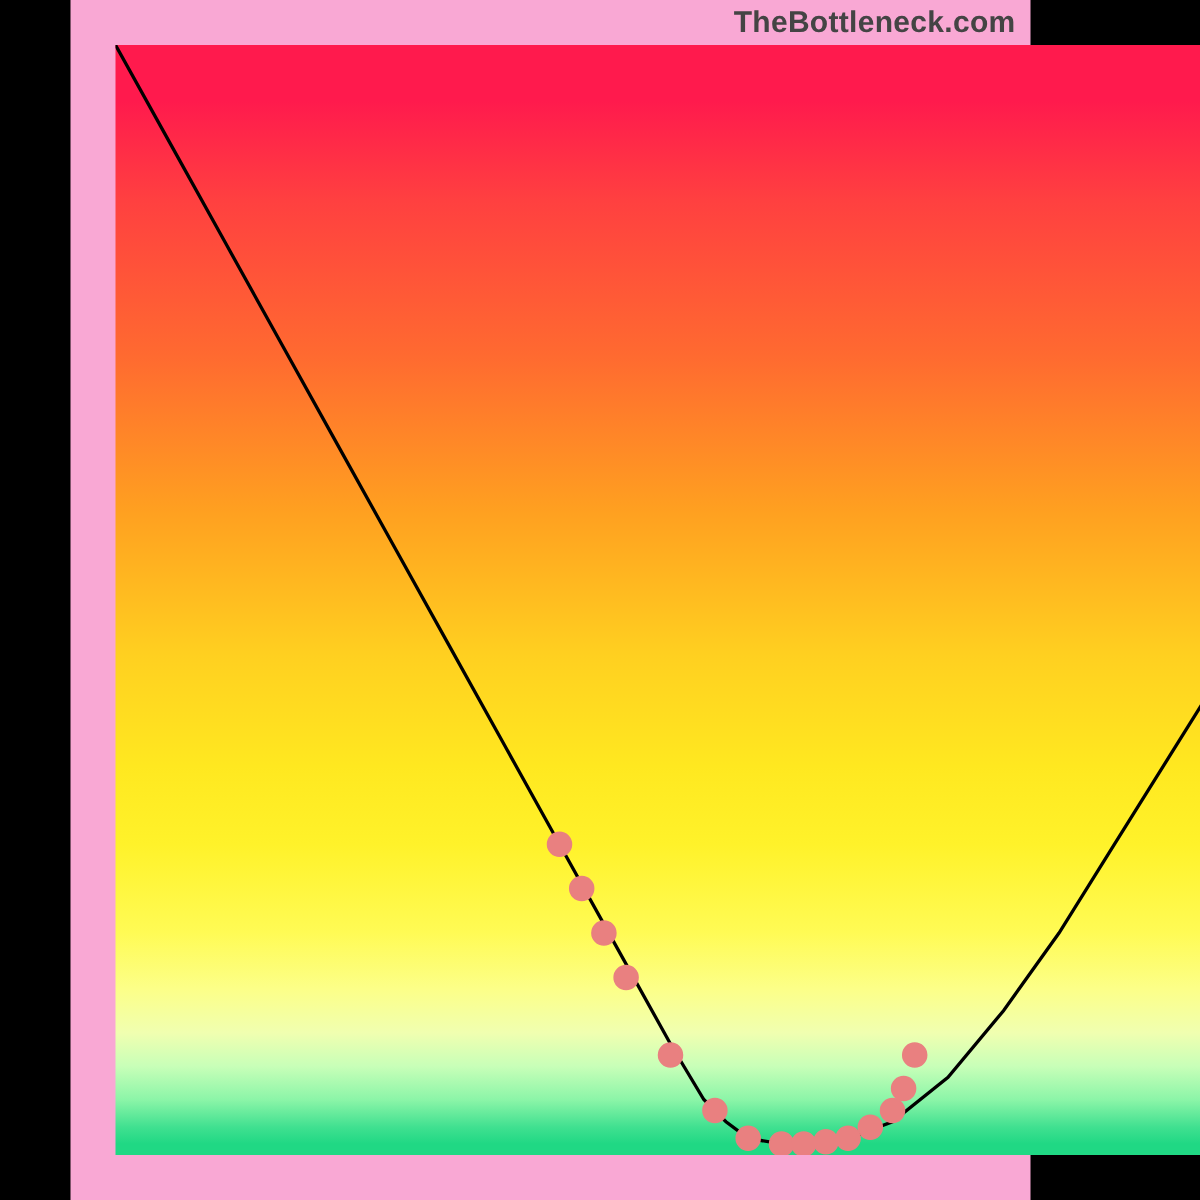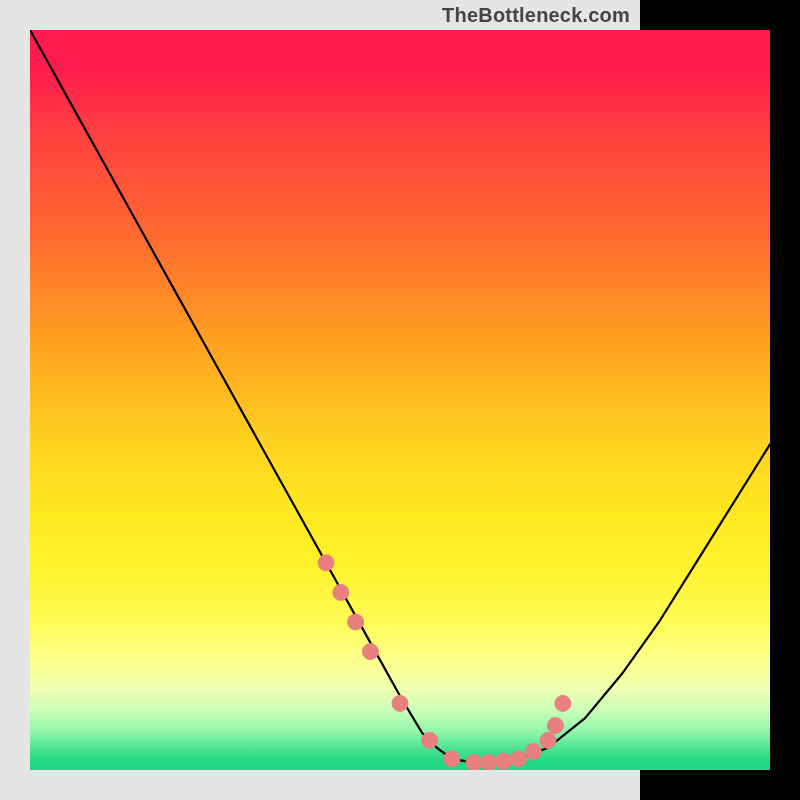--- a/index.html
+++ b/index.html
@@ -8,21 +8,22 @@
     width: 800px;
     height: 800px;
     background: #000;
     overflow: hidden;
     font-family: Arial, Helvetica, sans-serif;
   }
   .frame {
     position: relative;
     width: 640px;
     height: 800px;
-    background: #e5e5e5;
+    background: #f9a8d4;
+    margin-left: 47px;
   }
   .watermark {
     position: absolute;
     top: 4px;
     right: 10px;
     color: #444;
     font-size: 20px;
     font-weight: 600;
     letter-spacing: 0.2px;
     z-index: 20;

